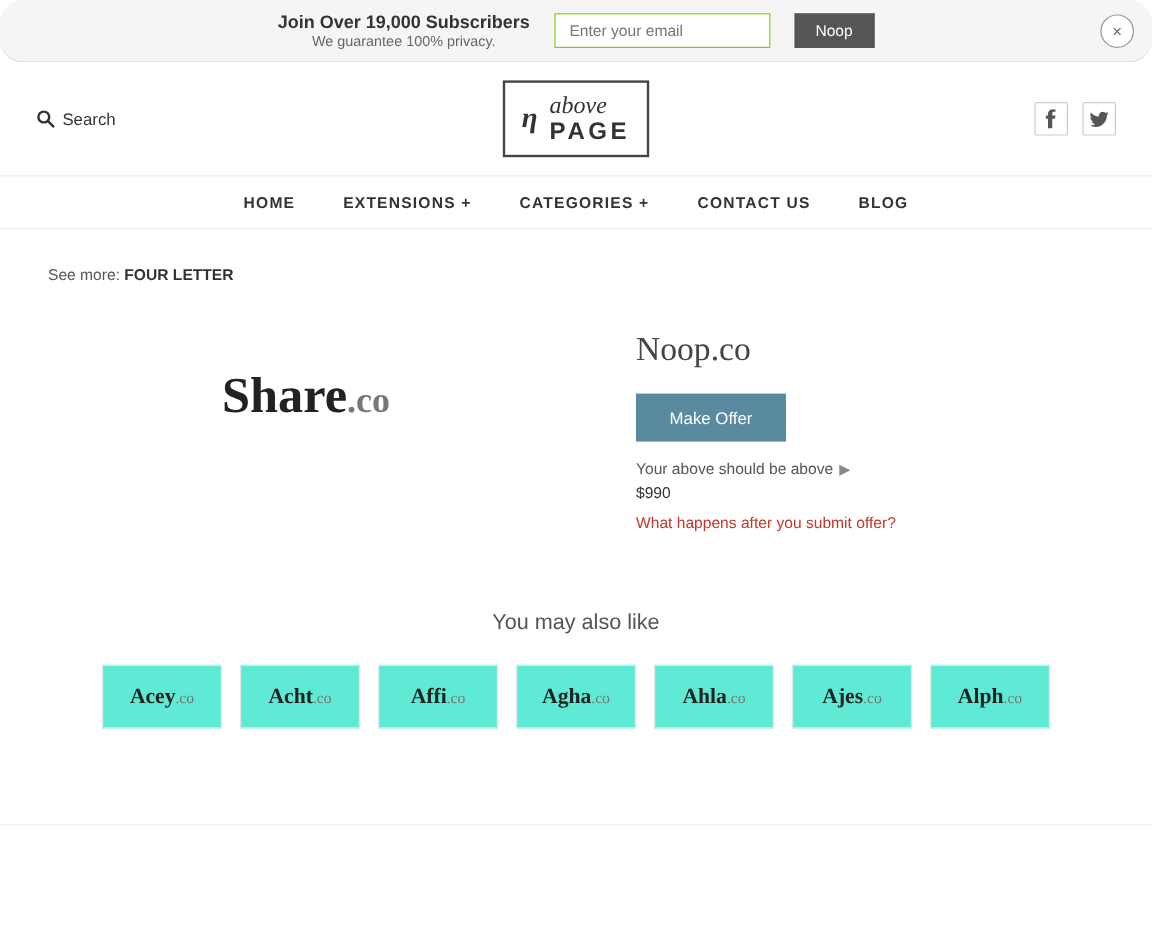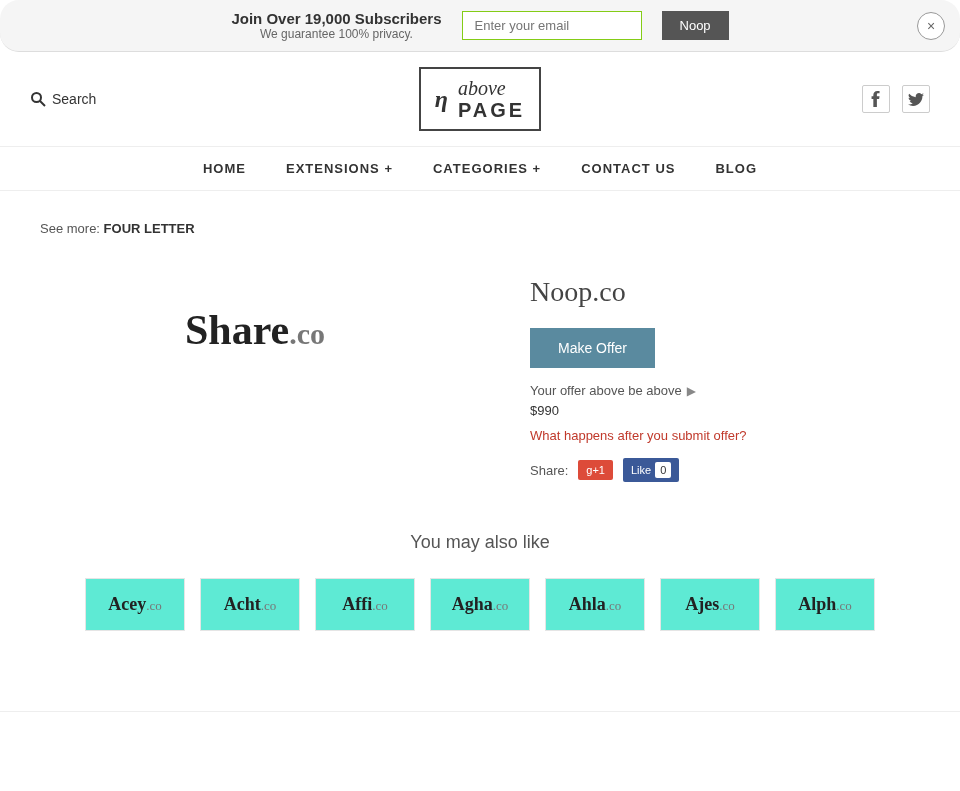--- a/index.html
+++ b/index.html
@@ -376,34 +376,26 @@
         <span>Share</span><span class="tld">.co</span>
       </div>
     </div>
 
     <div class="domain-info">
       <div class="domain-title">Noop.co</div>
 
       <button class="make-offer-btn">Make Offer</button>
 
       <div class="offer-info">
-        <span>Your offer above be above</span>
+        <span>Your above should be above</span>
         <span class="offer-arrow">▶</span>
       </div>
       <div class="offer-price">$990</div>
       <div class="offer-link">What happens after you submit offer?</div>
 
-      <div class="share-row">
-        <span class="share-label">Share:</span>
-        <button class="g-plus-btn">g+1</button>
-        <button class="fb-like-btn">
-          <span>Like</span>
-          <span class="fb-count">0</span>
-        </button>
-      </div>
     </div>
 
   </div>
 
   <div class="also-like-section">
     <div class="also-like-title">You may also like</div>
     <div class="domain-grid" id="domain-grid">
     <div class="domain-card"><span class="domain-card-name">Acey<span class="card-tld">.co</span></span></div>
         <div class="domain-card"><span class="domain-card-name">Acht<span class="card-tld">.co</span></span></div>
         <div class="domain-card"><span class="domain-card-name">Affi<span class="card-tld">.co</span></span></div>

